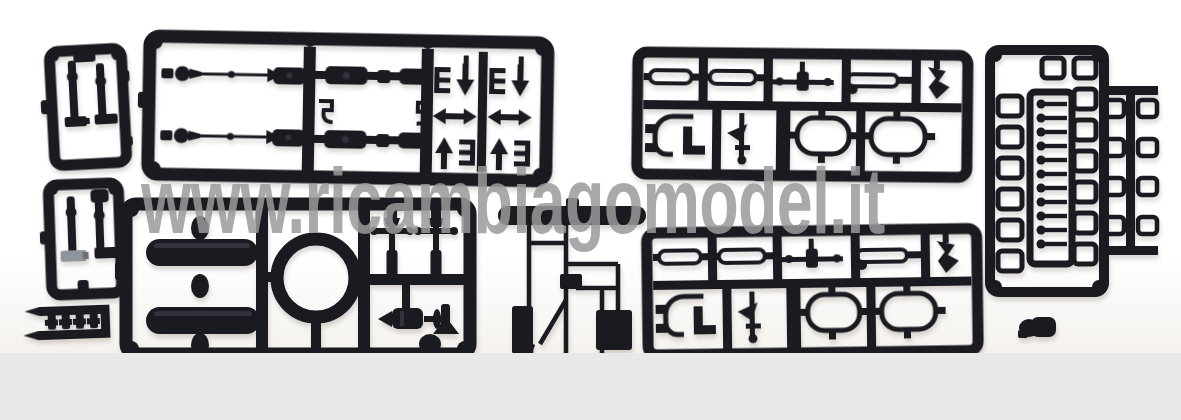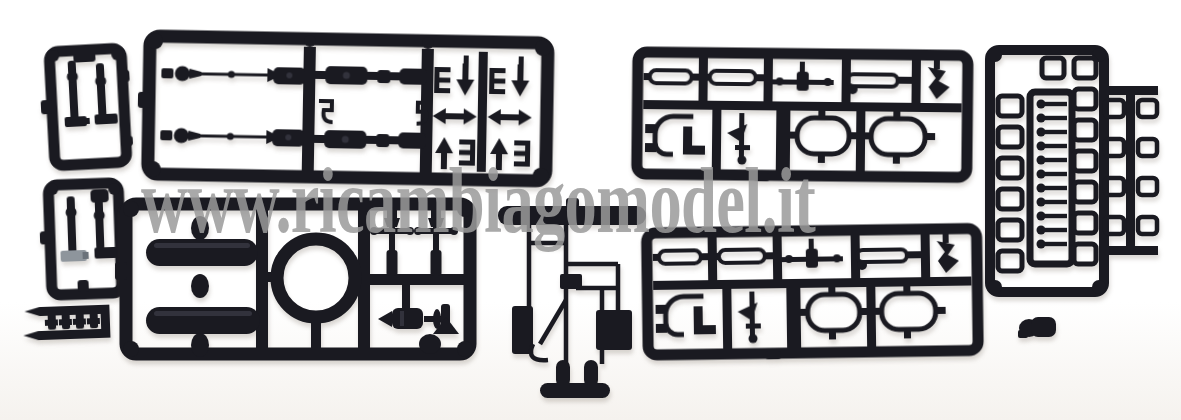--- a/index.html
+++ b/index.html
@@ -1,21 +1,21 @@
 <!DOCTYPE html>
 <html><head>
 <meta charset="utf-8">
 <style>
   html,body{margin:0;padding:0;background:#e8e8e8;}
   #canvas{
     position:relative;
-    width:1181px;height:420px;
+    width:1181px;height:353px;
     background:linear-gradient(180deg,#ffffff 0%,#ffffff 72%,#f5f2ee 100%);
     overflow:hidden;
-    font-family:Liberation Serif, serif;
+    font-family:Liberation Sans, sans-serif;
   }
   svg{position:absolute;left:0;top:0;}
   .pl{fill:#1a1a21;}
   .hl{fill:#32323c;}
   .gray{fill:#8e959c;}
   .gray2{fill:#6b727a;}
   .fr{fill:none;stroke:#1a1a21;}
   .ol{fill:none;stroke:#1a1a21;}
   .sprue{filter:drop-shadow(1px 4px 2px rgba(90,78,64,0.22));}
   .watermark{

